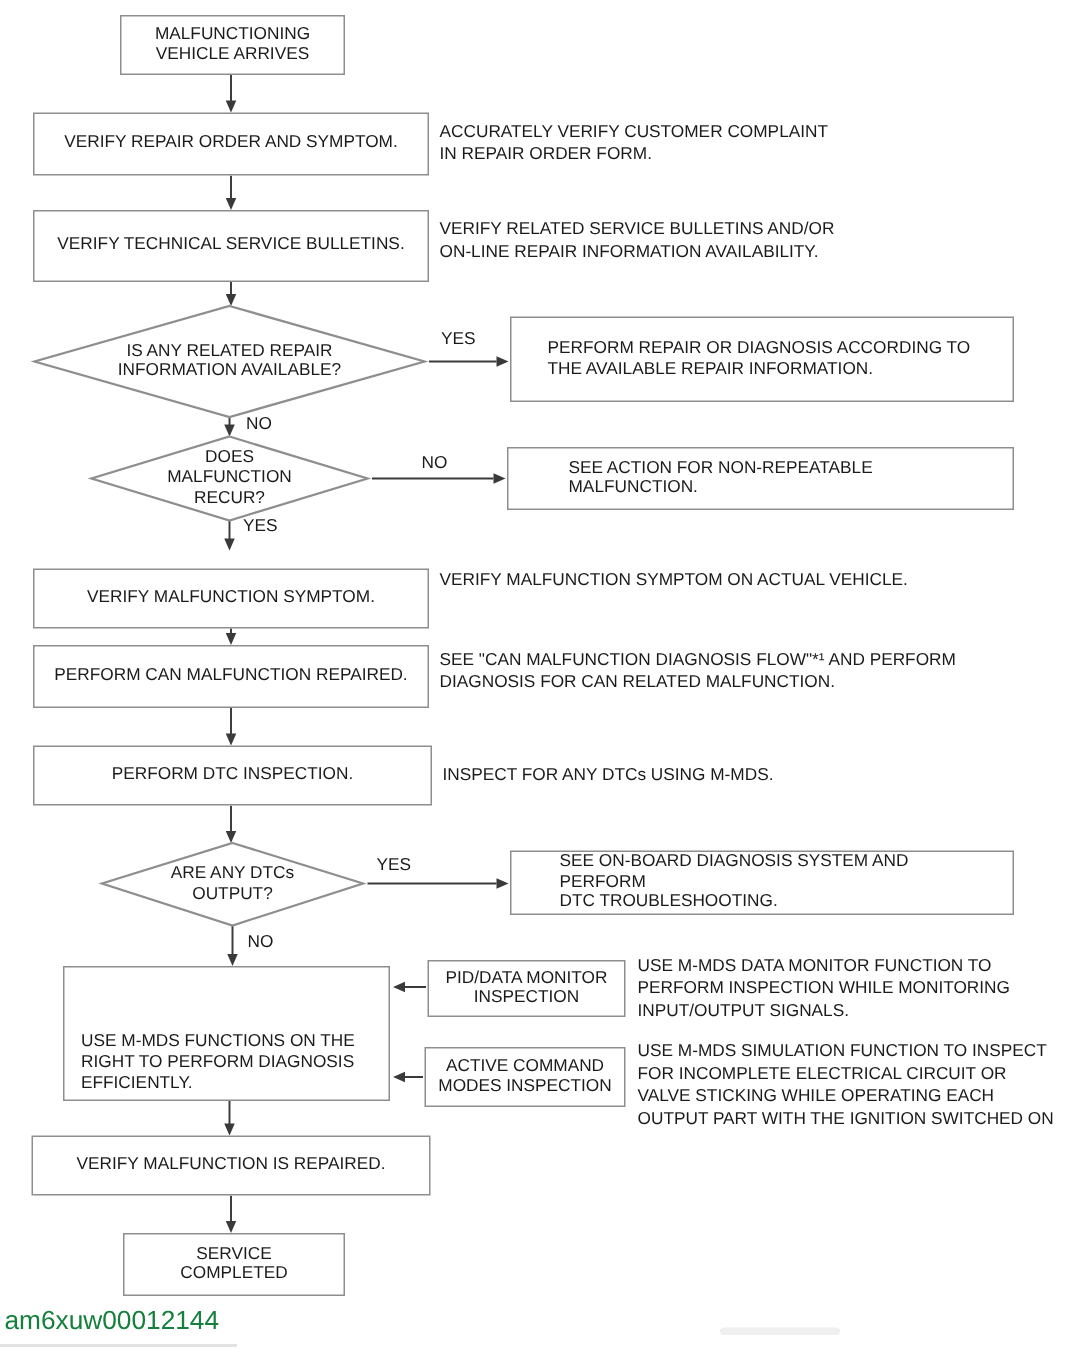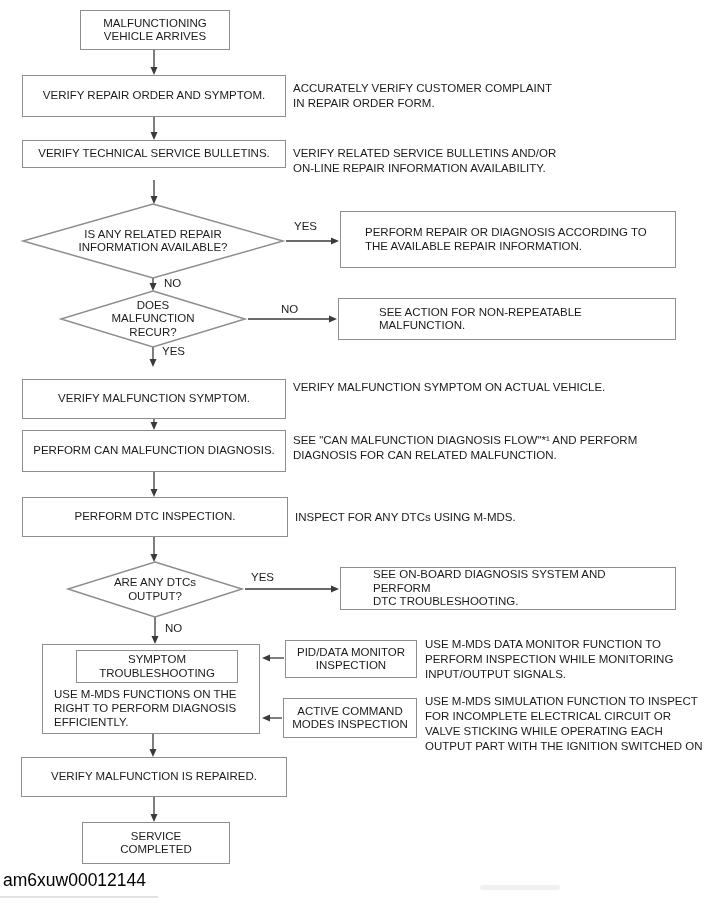--- a/index.html
+++ b/index.html
@@ -24,21 +24,21 @@
   }
   .node.left-text{justify-content:flex-start;text-align:left;padding:0 12px;}
   .dtext{
     position:absolute;display:flex;align-items:center;justify-content:center;
     text-align:center;font-size:11.5px;line-height:13.5px;white-space:pre-line;
   }
   .note{
     position:absolute;font-size:11.5px;line-height:15px;white-space:pre-line;
   }
   .lbl{position:absolute;font-size:11.5px;}
-  .caption{position:absolute;left:3px;top:870px;font-size:17.5px;color:#000000;}
+  .caption{position:absolute;left:3px;top:870px;font-size:17.5px;color:#15803d;}
   .artifact{position:absolute;background:#e3e3e3;}
   .bigbody{position:absolute;left:11px;top:42px;width:200px;font-size:11.5px;line-height:14px;text-align:left;white-space:pre-line;}
   .innerbox{position:absolute;left:33px;top:5px;width:162px;height:33px;box-sizing:border-box;
     border:1.5px solid var(--box_border);display:flex;align-items:center;justify-content:center;
     text-align:center;font-size:11.5px;line-height:13.5px;white-space:pre-line;background:#fff;}
 </style>
 </head>
 <body>
 
 <div id="canvas">
@@ -82,41 +82,39 @@
     <polygon class="diamond" points="153,204 283,241 153,278 23,241"></polygon>
     <polygon class="diamond" points="153,291 245,319 153,347 61,319"></polygon>
     <polygon class="diamond" points="155,562 242,589 155,617 68,589"></polygon>
   </svg>
 
   <div class="node" style="left:80px;top:10px;width:150px;height:40px;">MALFUNCTIONING
 VEHICLE ARRIVES</div>
 
   <div class="node" style="left:22px;top:75px;width:264px;height:42px;">VERIFY REPAIR ORDER AND SYMPTOM.</div>
 
-  <div class="node" style="left:22px;top:140px;width:264px;height:28px;text-align:right;">VERIFY TECHNICAL SERVICE BULLETINS.</div>
+  <div class="node" style="left:22px;top:140px;width:264px;height:48px;text-align:right;">VERIFY TECHNICAL SERVICE BULLETINS.</div>
 
   <div class="dtext" style="left:33px;top:206px;width:240px;height:70px;">IS ANY RELATED REPAIR
 INFORMATION AVAILABLE?</div>
 
   <div class="dtext" style="left:93px;top:293px;width:120px;height:52px;">DOES
 MALFUNCTION
 RECUR?</div>
 
   <div class="node" style="left:22px;top:367px;width:264px;height:40px;margin-top:12px;">VERIFY MALFUNCTION SYMPTOM.</div>
 
-  <div class="node" style="left:22px;top:430px;width:264px;height:42px;">PERFORM CAN MALFUNCTION DIAGNOSIS.</div>
+  <div class="node" style="left:22px;top:430px;width:264px;height:42px;">PERFORM CAN MALFUNCTION REPAIRED.</div>
 
   <div class="node" style="left:22px;top:497px;width:266px;height:40px;">PERFORM DTC INSPECTION.</div>
 
   <div class="dtext" style="left:75px;top:564px;width:160px;height:51px;">ARE ANY DTCs
 OUTPUT?</div>
 
   <div class="node" style="left:42px;top:644px;width:218px;height:90px;justify-content:flex-start;align-items:flex-start;">
-    <div class="innerbox">SYMPTOM
-TROUBLESHOOTING</div>
     <div class="bigbody">USE M-MDS FUNCTIONS ON THE
 RIGHT TO PERFORM DIAGNOSIS
 EFFICIENTLY.</div>
   </div>
 
   <div class="node" style="left:21px;top:757px;width:266px;height:40px;">VERIFY MALFUNCTION IS REPAIRED.</div>
 
   <div class="node" style="left:82px;top:822px;width:148px;height:42px;">SERVICE
 COMPLETED</div>
 

